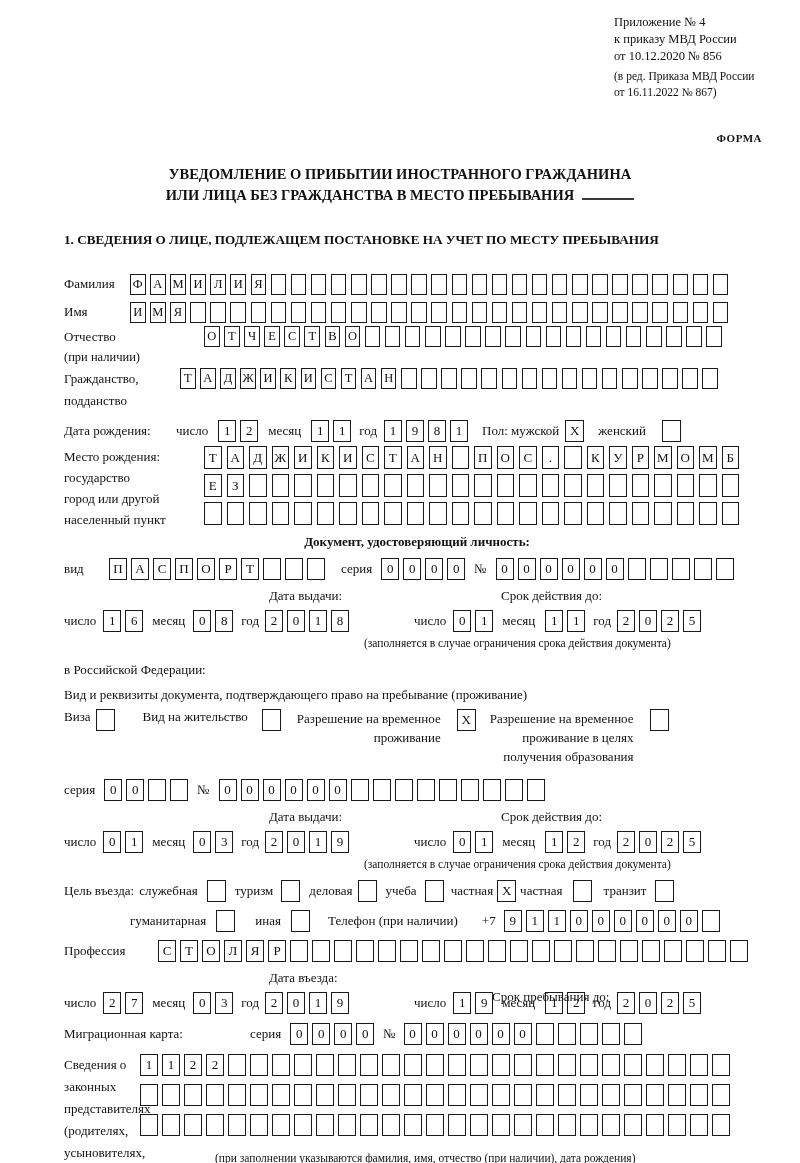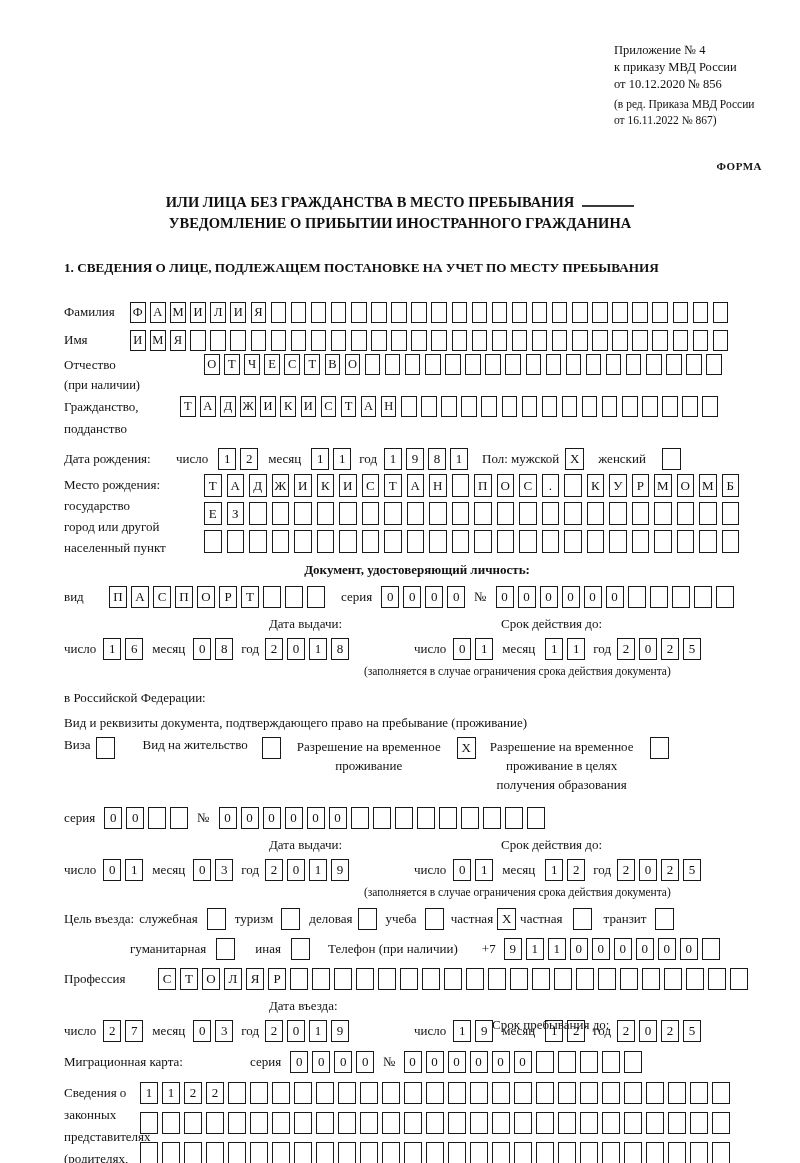--- a/index.html
+++ b/index.html
@@ -1,39 +1,39 @@
 <!DOCTYPE html>
 <html><head>
 <meta charset="utf-8">
 <style>
   html,body{margin:0;padding:0;background:#fff;}
   .page{width:800px;height:1163px;background:#ffffff;color:#111;
         font-family:"Liberation Serif","DejaVu Serif",serif;
-        position:relative;box-sizing:border-box;padding-top:42px;overflow:hidden;}
+        position:relative;box-sizing:border-box;padding-top:14px;overflow:hidden;}
   
   .hdr{margin-left:614px;font-size:12.5px;line-height:17px;}
   .hdr .ed{font-size:11.5px;line-height:16px;}
   .hdr .ed.first{margin-top:3px;}
   .forma{margin-top:32px;text-align:right;padding-right:38px;font-weight:bold;font-size:11px;letter-spacing:.5px;}
   .title{margin-top:20px;text-align:center;font-weight:bold;font-size:14.5px;line-height:21px;}
   .uline{display:inline-block;width:52px;border-bottom:2px solid #3a3a3a;height:12px;margin-left:8px;}
   .sec1{margin:26px 0 0 64px;font-weight:bold;font-size:13.2px;}
   
   .body{margin-left:64px;margin-top:22px;font-size:13px;width:716px;}
   .row{display:flex;align-items:center;}
   .rowtop{display:flex;align-items:flex-start;}
   .lab{flex:0 0 auto;}
   .cells{display:flex;flex:0 0 auto;}
   .cells > .cell{flex:0 0 auto;width:13.5px;height:19px;border:1.5px solid #1a1a1a;margin-right:4.6px;
         text-align:center;font-size:12.5px;line-height:19px;}
   .dt-row > .cell{width:16px;height:20px;border-width:1.6px;margin-right:4px;font-size:13px;line-height:20px;}
   .wide-row > .cell{width:15.5px;height:21px;border-width:1.6px;margin-right:5px;font-size:13px;line-height:21px;}
   .chk{flex:0 0 auto;display:inline-block;width:17px;height:20px;border:1.6px solid #1a1a1a;
        text-align:center;font-size:13px;line-height:20px;}
-  .center2{text-align:center;line-height:19px;}
+  .center2{text-align:right;line-height:19px;}
   .note{font-size:11.5px;}
   .dglab{height:20px;margin-top:4px;position:relative;}
   .dglab .l{position:absolute;left:205px;}
   .dglab .r{position:absolute;left:437px;}
   .daterow{height:26px;position:relative;display:flex;align-items:center;}
   .dg{display:flex;align-items:center;}
   .dgr{position:absolute;left:350px;display:flex;align-items:center;}
 </style>
 </head>
 <body>
@@ -44,22 +44,22 @@
     <div>Приложение № 4</div>
     <div>к приказу МВД России</div>
     <div>от 10.12.2020 № 856</div>
     <div class="ed first">(в ред. Приказа МВД России</div>
     <div class="ed">от 16.11.2022 № 867)</div>
   </div>
 
   <div class="forma">ФОРМА</div>
 
   <div class="title">
+    <div>УВЕДОМЛЕНИЕ О ПРИБЫТИИ ИНОСТРАННОГО ГРАЖДАНИНА</div>
     <div><span>ИЛИ ЛИЦА БЕЗ ГРАЖДАНСТВА В МЕСТО ПРЕБЫВАНИЯ</span><span class="uline"></span></div>
-    <div>УВЕДОМЛЕНИЕ О ПРИБЫТИИ ИНОСТРАННОГО ГРАЖДАНИНА</div>
   </div>
 
   <div class="sec1">1. СВЕДЕНИЯ О ЛИЦЕ, ПОДЛЕЖАЩЕМ ПОСТАНОВКЕ НА УЧЕТ ПО МЕСТУ ПРЕБЫВАНИЯ</div>
 
   <div class="body">
 
     <div class="row" style="height:28px;">
       <span class="lab" style="width:66px;">Фамилия</span>
       <div class="cells">
           <span class="cell">Ф</span>

